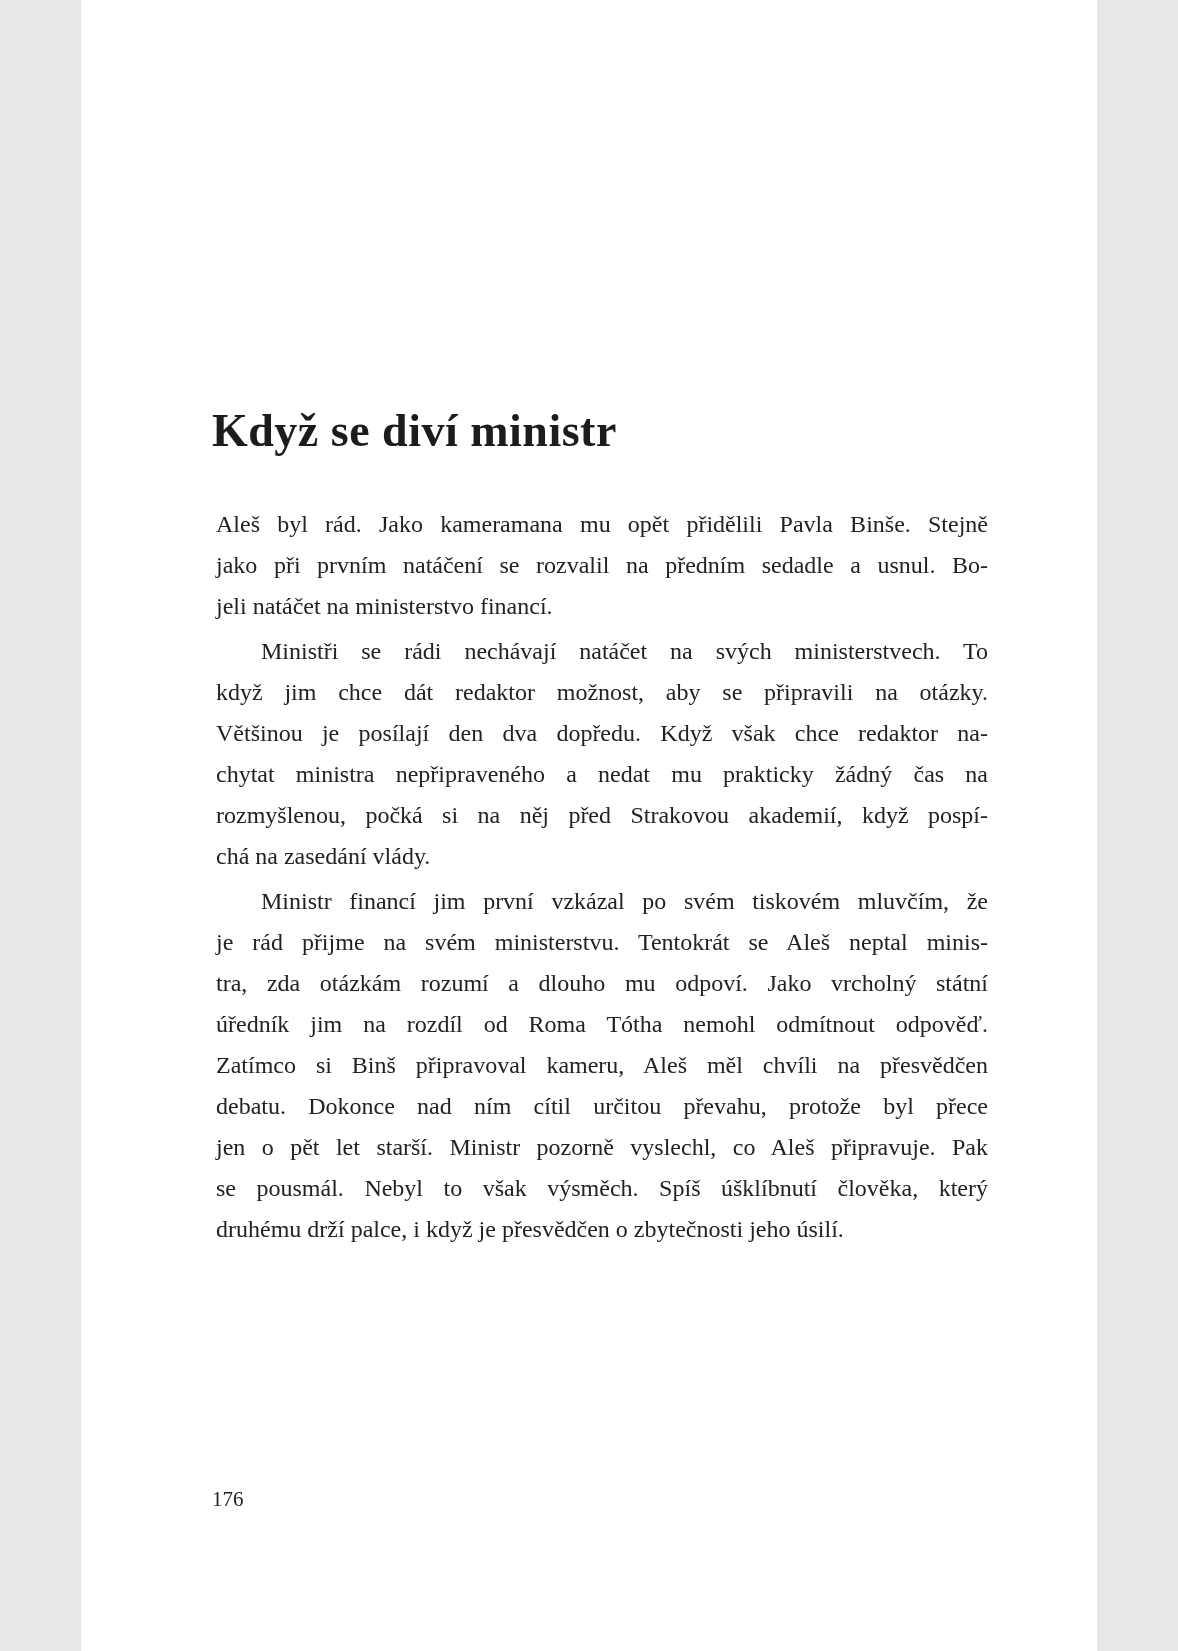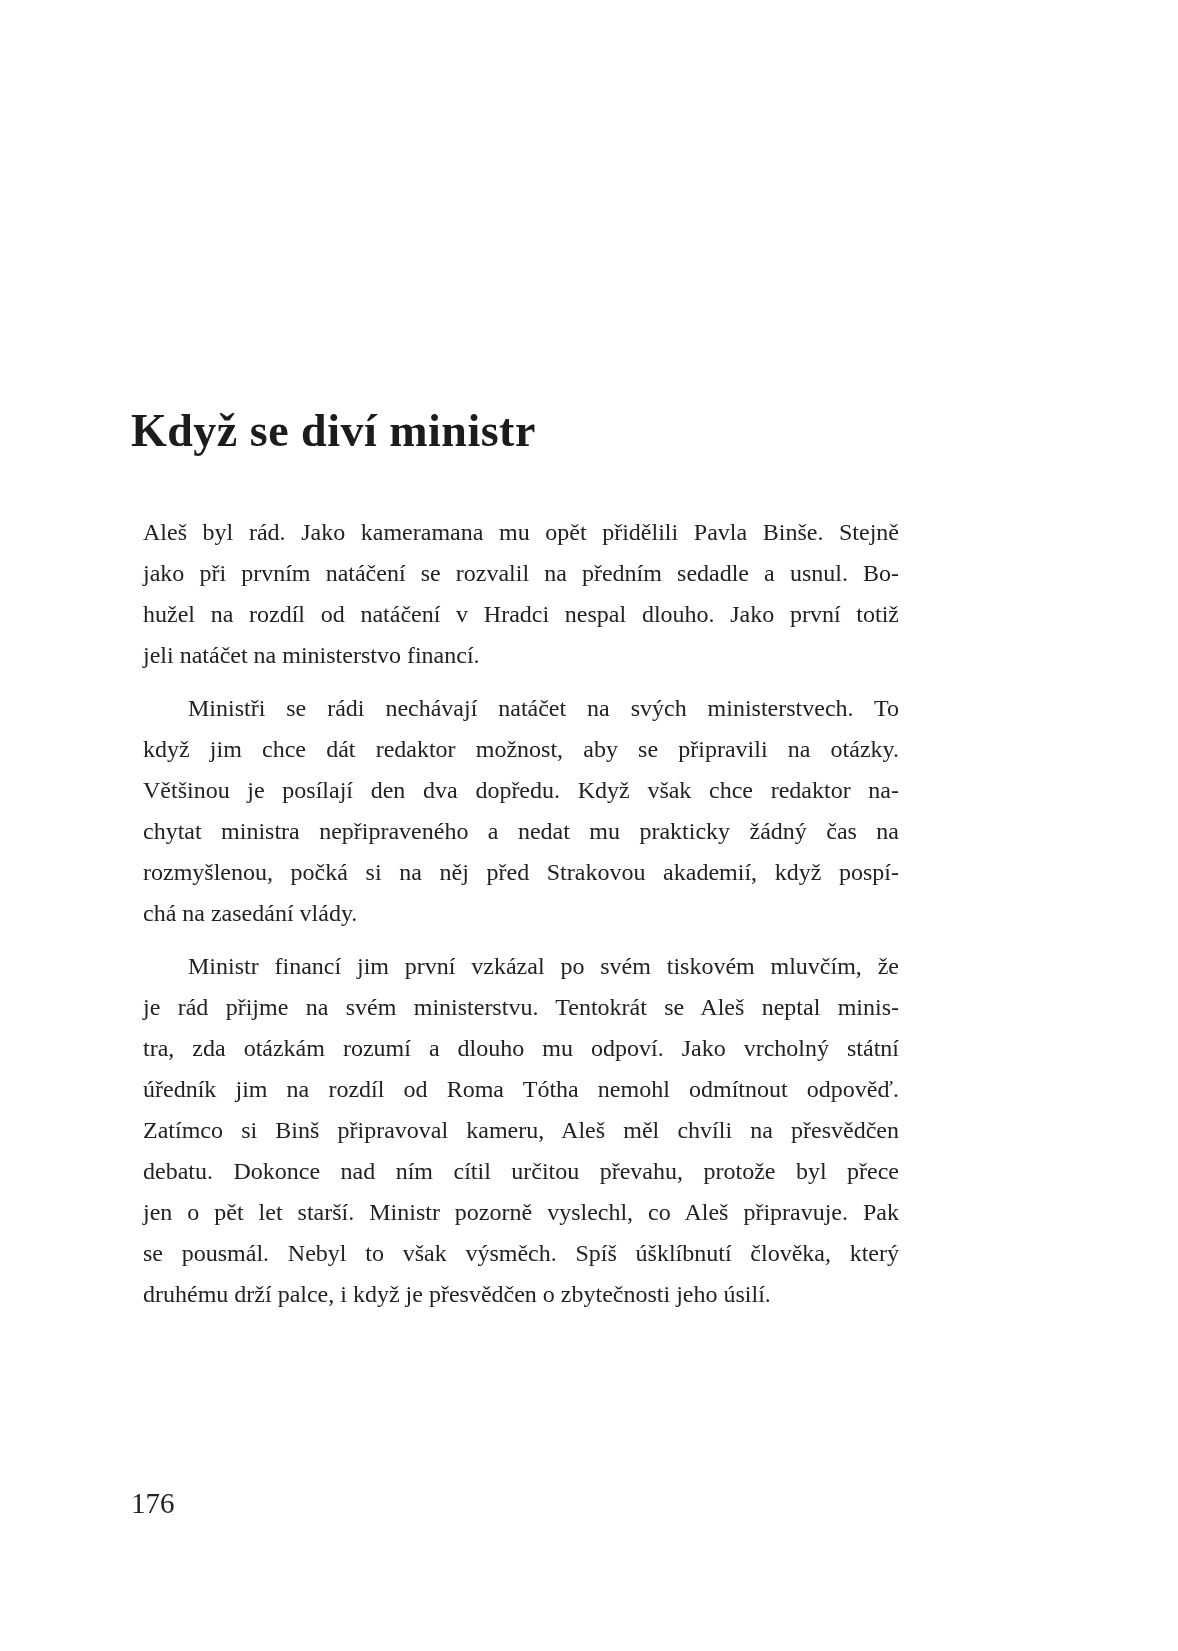--- a/index.html
+++ b/index.html
@@ -2,21 +2,21 @@
 <html><head>
 <meta charset="utf-8">
 <style>
   html, body {
     margin: 0;
     padding: 0;
     background: #e8e8e8;
   }
   .page {
     position: relative;
-    width: 1178px;
+    width: 1016px;
     height: 1651px;
     margin: 0 auto;
     background: #ffffff;
     font-family: "Liberation Serif", serif;
     color: #1e1e1e;
     overflow: hidden;
   }
   .chapter-title {
     position: absolute;
     left: 131px;
@@ -27,56 +27,55 @@
     letter-spacing: 0.5px;
     color: #1c1c1c;
   }
   .body-text {
     position: absolute;
     left: 131px;
     top: 500px;
     width: 780px;
   }
   .paragraph {
-    margin: 12px;
+    margin: 4px;
     padding: 0;
   }
   .line {
     font-size: 24px;
     line-height: 41px;
     text-align: justify;
     text-align-last: justify;
     color: #222222;
   }
   .line.last {
     text-align: left;
     text-align-last: left;
   }
   .line.indent {
     text-indent: 45px;
   }
   .page-number {
     position: absolute;
     left: 131px;
     top: 1487px;
-    font-size: 29px;
+    font-size: 21px;
     color: #222222;
   }
 </style>
 </head>
 <body>
 
 <div class="page">
   <h1 class="chapter-title">Když se diví ministr</h1>
 
   <div class="body-text" id="paragraphs">
       <div class="paragraph">
         <div class="line">Aleš byl rád. Jako kameramana mu opět přidělili Pavla Binše. Stejně</div>
         <div class="line">jako při prvním natáčení se rozvalil na předním sedadle a usnul. Bo-</div>
-        <div class="line">hužel na rozdíl od natáčení v Hradci nespal dlouho. Jako první totiž</div>
         <div class="line last">jeli natáčet na ministerstvo financí.</div>
       </div>
       <div class="paragraph">
         <div class="line indent">Ministři se rádi nechávají natáčet na svých ministerstvech. To</div>
         <div class="line">když jim chce dát redaktor možnost, aby se připravili na otázky.</div>
         <div class="line">Většinou je posílají den dva dopředu. Když však chce redaktor na-</div>
         <div class="line">chytat ministra nepřipraveného a nedat mu prakticky žádný čas na</div>
         <div class="line">rozmyšlenou, počká si na něj před Strakovou akademií, když pospí-</div>
         <div class="line last">chá na zasedání vlády.</div>
       </div>

